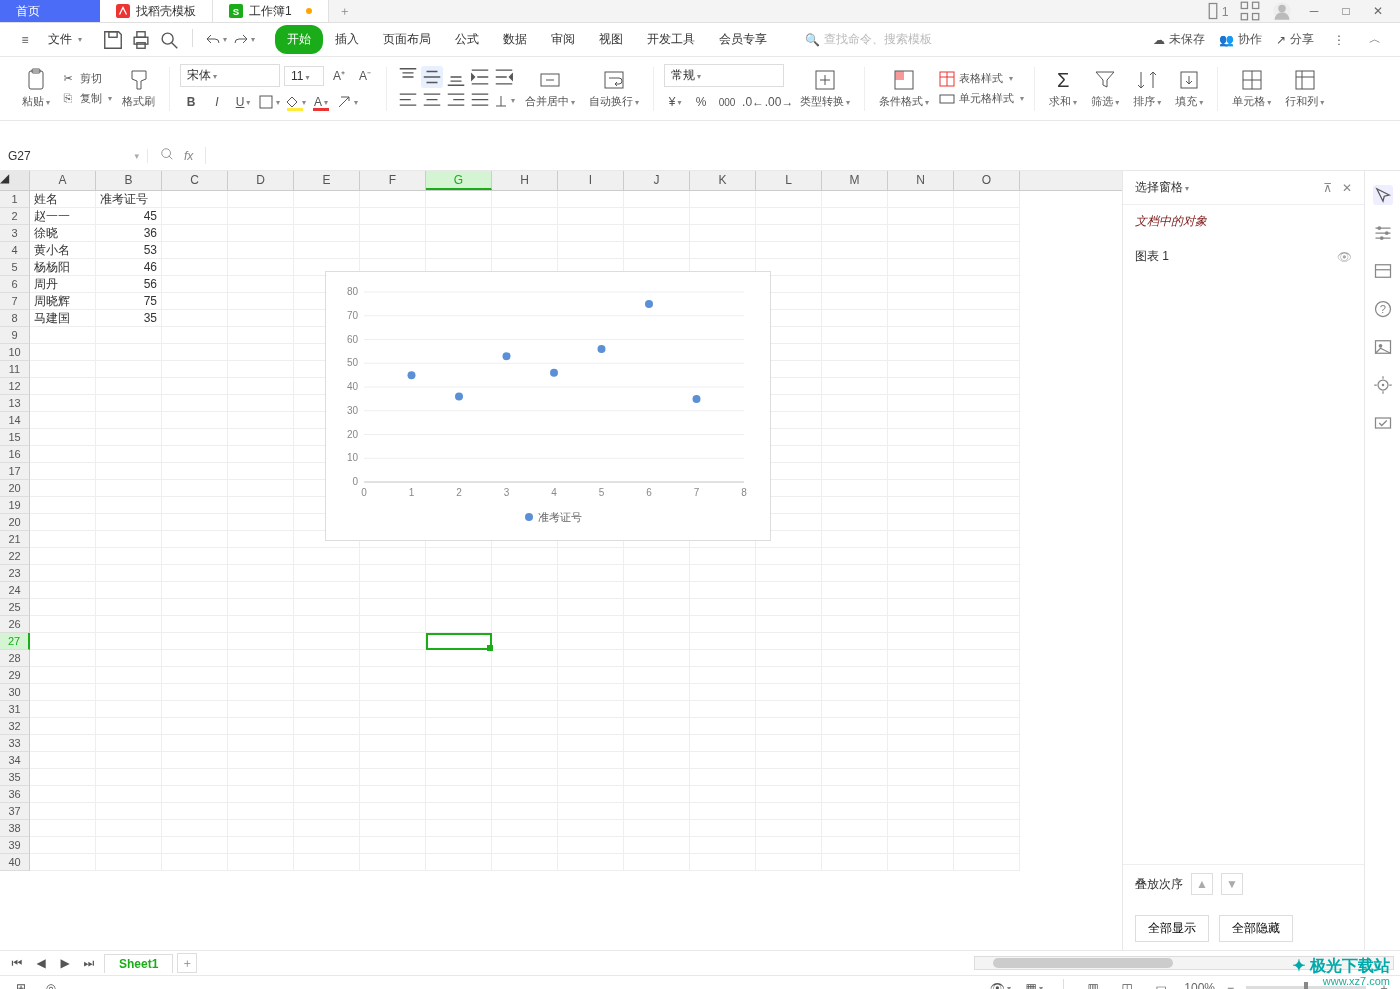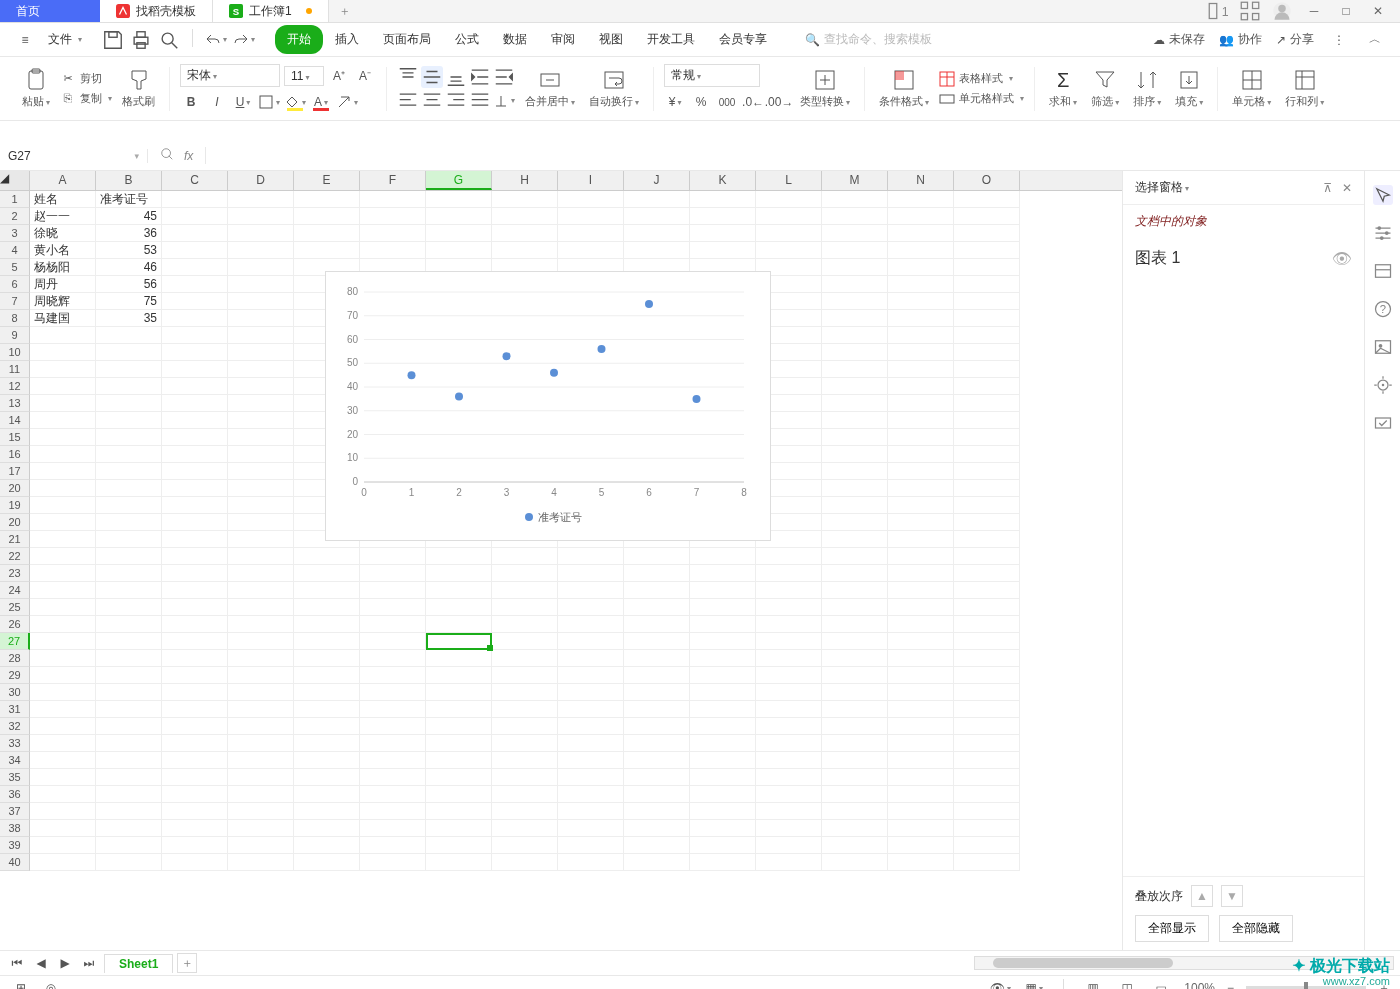--- a/index.html
+++ b/index.html
@@ -77,26 +77,26 @@
 
 .chart-overlay { position: absolute; left: 295px; top: 80px; width: 446px; height: 270px; background: #fff; border: 1px solid #ddd; padding: 10px 16px 8px 8px; }
 .chart-inner { width: 100%; height: 100%; position: relative; }
 
 
 .right-panel { width: 242px; border-left: 1px solid #e8e8e8; display: flex; flex-direction: column; }
 .panel-header { padding: 8px 12px; border-bottom: 1px solid #eee; display: flex; align-items: center; justify-content: space-between; }
 .panel-title { font-size: 12px; }
 .panel-sub { padding: 8px 12px; font-size: 12px; color: #7f1d1d; font-style: italic; }
 .obj-list { flex: 1; padding: 4px 12px; overflow: auto; }
-.obj-item { padding: 6px 0; display: flex; align-items: center; justify-content: space-between; font-size: 16px; gap: 28px; }
+.obj-item { padding: 6px 0; display: flex; align-items: center; justify-content: space-between; font-size: 12px; gap: 28px; }
 .panel-footer { padding: 8px 12px; border-top: 1px solid #eee; }
 .stack-row { display: flex; align-items: center; gap: 8px; margin-bottom: 8px; }
 .stack-btn { width: 22px; height: 22px; border: 1px solid #ddd; display: flex; align-items: center; justify-content: center; color: #aaa; cursor: pointer; }
 .panel-btns { display: flex; gap: 10px; }
-.panel-btn { padding: 4px 12px; border: 1px solid #ddd; background: #fff; font-size: 12px; cursor: pointer; }
+.panel-btn { padding: 4px 12px; border: 1px solid #ddd; background: #fff; font-size: 12px; cursor: pointer; margin-top: 12px; }
 .side-rail { width: 36px; border-left: 1px solid #e8e8e8; display: flex; flex-direction: column; align-items: center; gap: 18px; padding-top: 14px; }
 .rail-btn { width: 20px; height: 20px; color: #888; cursor: pointer; display: flex; align-items: center; justify-content: center; }
 
 
 .sheet-tabs { height: 25px; display: flex; align-items: center; border-top: 1px solid #e8e8e8; padding: 0 6px; gap: 4px; }
 .sheet-nav { display: flex; gap: 2px; color: #888; }
 .sheet-tab { padding: 2px 14px; border: 1px solid transparent; cursor: pointer; color: #1aad19; }
 .sheet-tab.active { border: 1px solid #ddd; border-bottom: none; background: #fff; font-weight: bold; }
 .sheet-add { width: 20px; height: 20px; border: 1px solid #ddd; display: flex; align-items: center; justify-content: center; color: #888; cursor: pointer; }
 .hscroll { margin-left: auto; width: 420px; height: 14px; background: #f4f4f4; position: relative; border: 1px solid #ddd; }
@@ -383,21 +383,21 @@
             <rect x="3" y="4" width="18" height="16" fill="none" stroke="#555"></rect>
             <path d="M7 10h10a3 3 0 010 6h-4m0 0l2-2m-2 2l2 2" fill="none" stroke="#555"></path>
           </svg>
         </span>
       <span class="big-btn-label dropdown-caret">自动换行</span>
     </div>
   </div>
   <div class="rsep"></div>
   <div class="rgroup">
     <div style="display:flex;flex-direction:column;gap:4px">
-      <div class="font-select dropdown-caret" style="width:96px">常规</div>
+      <div class="font-select dropdown-caret" style="width:120px">常规</div>
       <div class="font-row">
         <span class="icon-btn dropdown-caret">¥</span>
         <span class="icon-btn">%</span>
         <span class="icon-btn">
             <sup>000</sup>
           </span>
         <span class="icon-btn">.0←</span>
         <span class="icon-btn">.00→</span>
       </div>
     </div>

